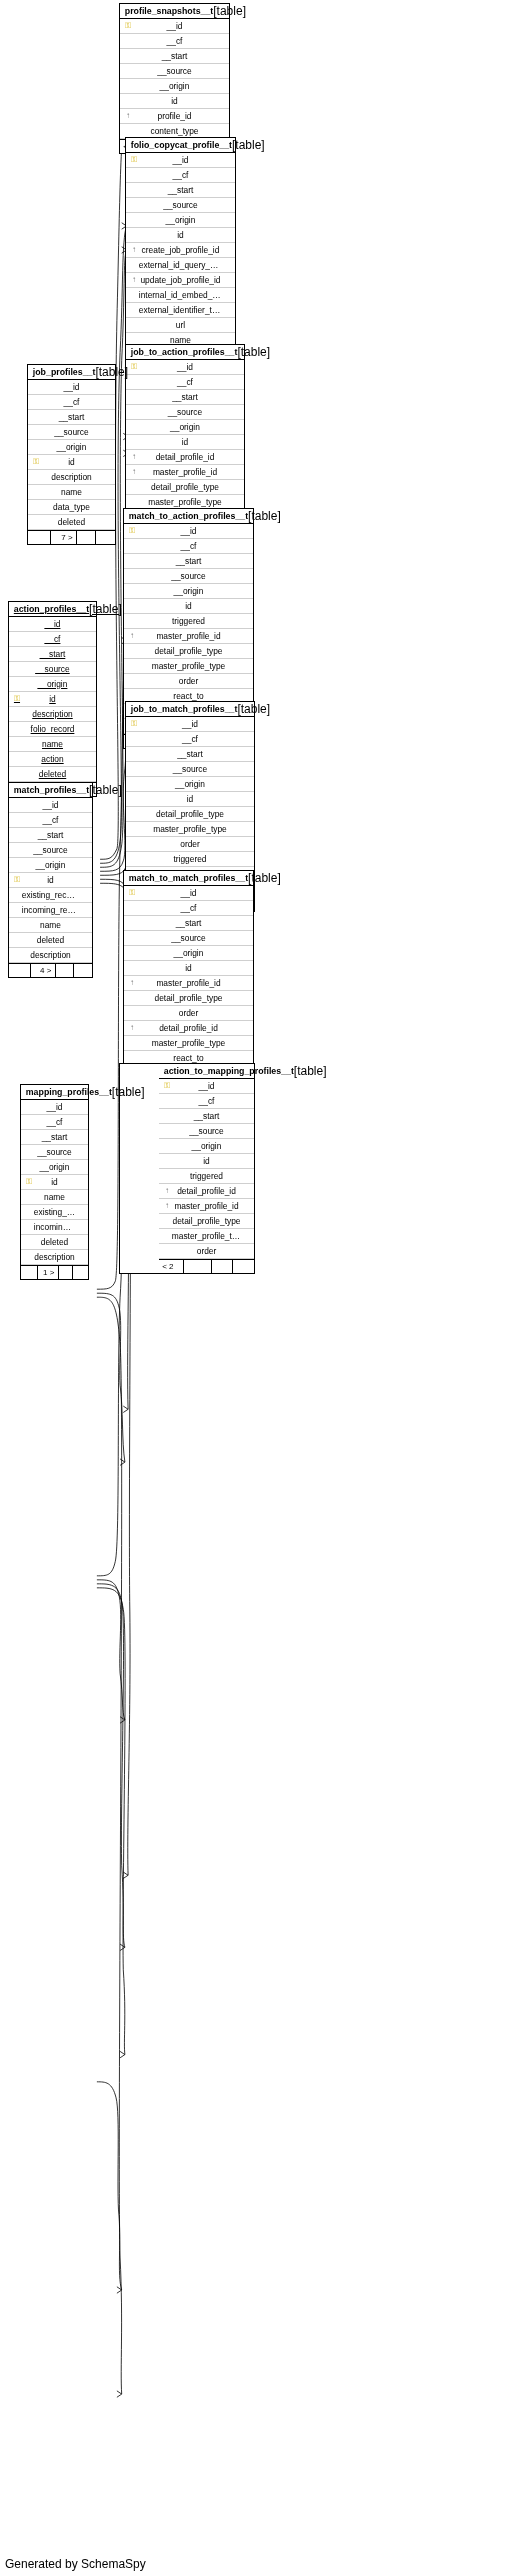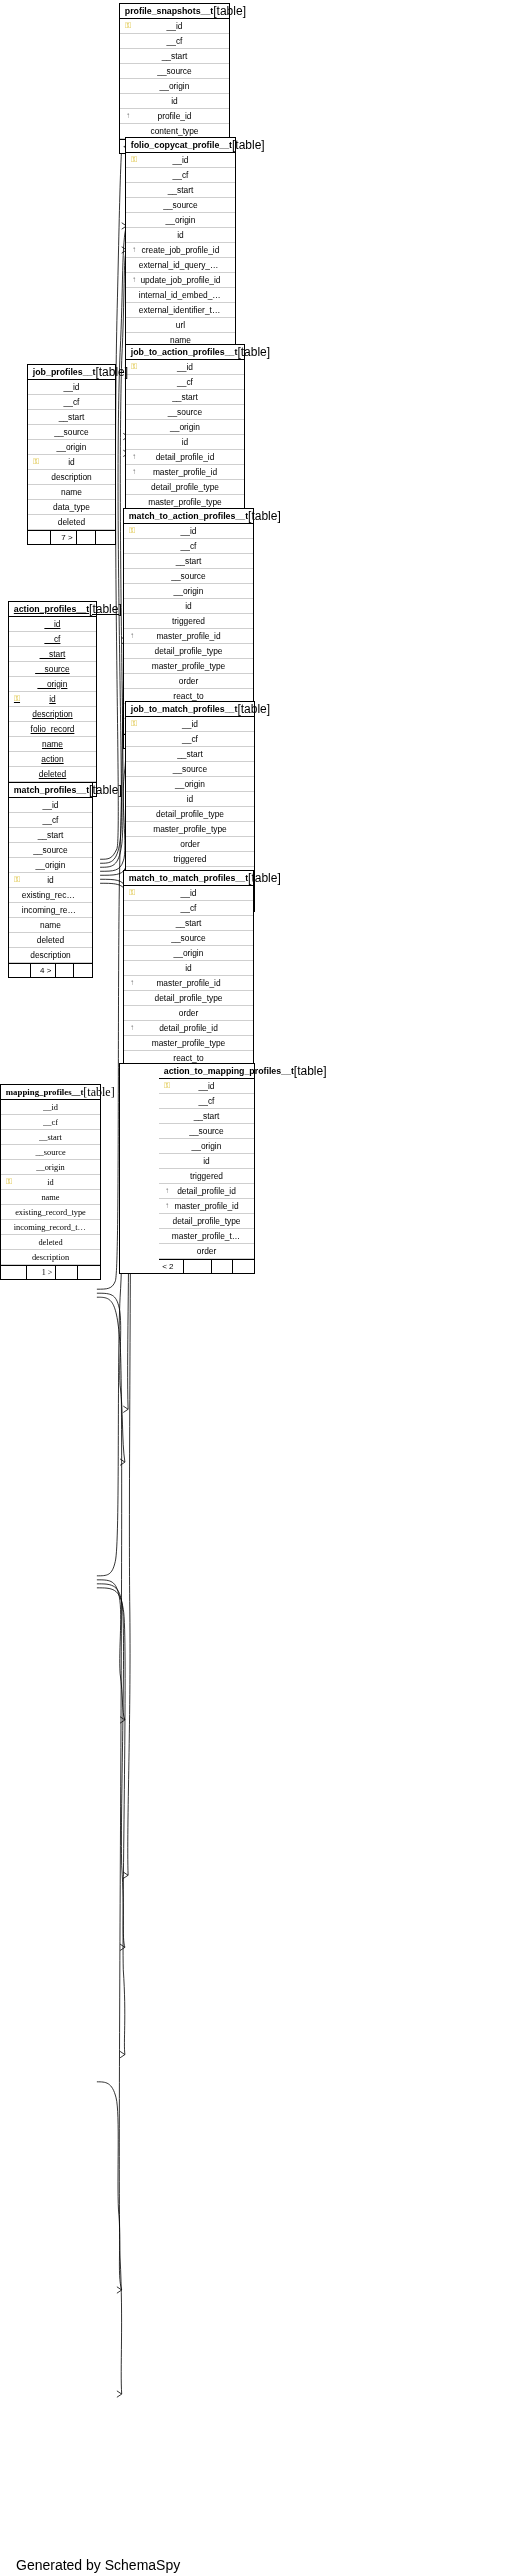--- a/index.html
+++ b/index.html
@@ -93,23 +93,23 @@
     padding: 0 2.4px;
     white-space: nowrap;
   }
   .footer-cell:last-child { border-right: none; }
   .fc-left { flex: 1 1 auto; justify-content: flex-start; padding-left: 3.2px; }
   .fc-mid  { flex: 0 0 30%; justify-content: flex-end; padding-right: 3.2px; }
   .fc-a { flex: 0 0 22%; }
   .fc-b { flex: 0 0 22%; }
   .credit {
     position: absolute;
-    left: 16px;
+    left: 5px;
     top: 2557px;
-    font-size: 14px;
+    font-size: 12px;
     color: #000000;
   }
 </style>
 </head>
 <body>
 
 <div id="canvas">
 
   <svg class="edges" viewBox="0 0 637 3217" xmlns="http://www.w3.org/2000/svg">
     <g fill="none" stroke="#000000" stroke-width="1">
@@ -749,21 +749,21 @@
         <span class="key-cell "></span>
         <span class="col-name">order</span>
       </div>
       <div class="footer-row">
         <div class="footer-cell fc-left">&lt; 2</div>
         <div class="footer-cell fc-mid"></div>
         <div class="footer-cell fc-a"></div>
         <div class="footer-cell fc-b"></div>
       </div>
     </div>
-    <div class="table-box" style="left: 0; top: 1084px; width: 101px; font-family: Liberation Serif, serif;">
+    <div class="table-box" style="left: 20px; top: 1084px; width: 69px;">
       <div class="table-title">
         <span class="tname">mapping_profiles__t</span>
         <span class="tkind">[table]</span>
       </div>
       <div class="col-row">
         <span class="key-cell "></span>
         <span class="col-name">__id</span>
       </div>
       <div class="col-row">
         <span class="key-cell "></span>

